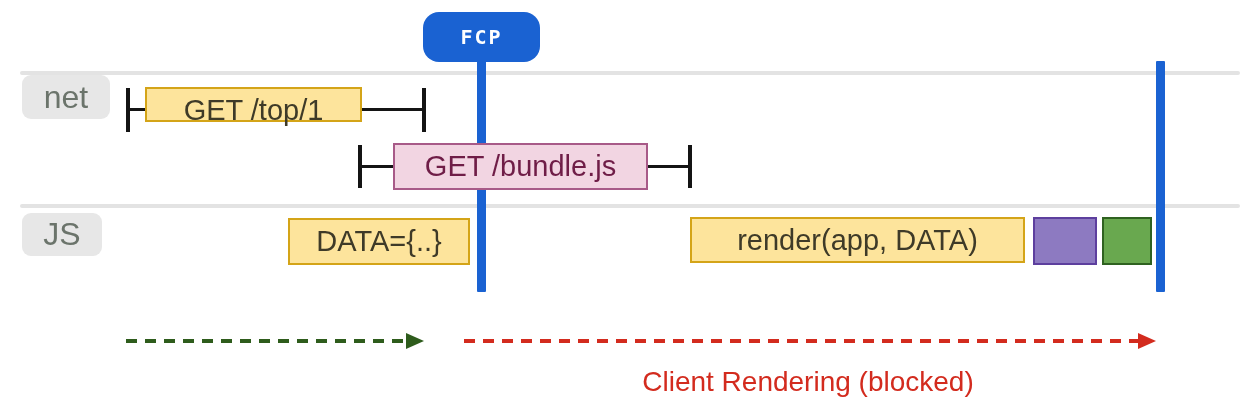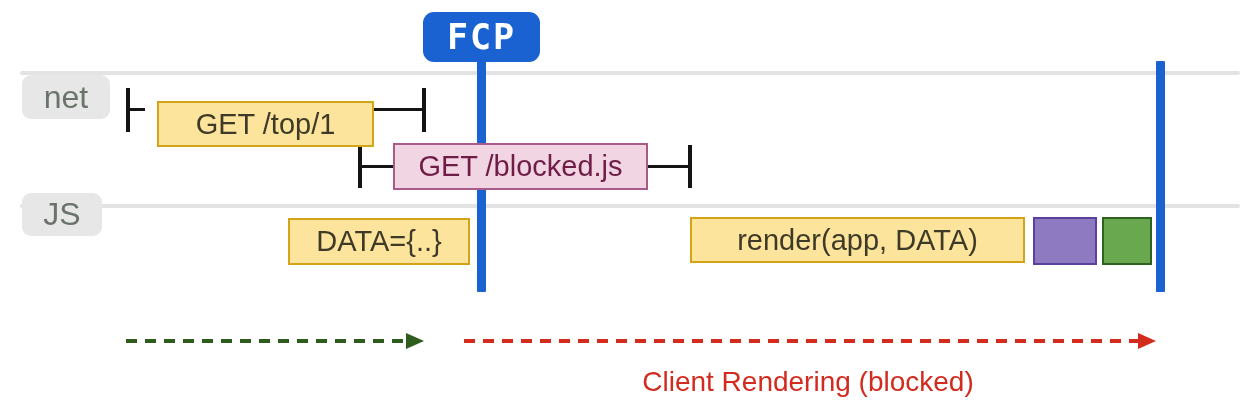--- a/index.html
+++ b/index.html
@@ -17,48 +17,48 @@
   }
   #net-line{top:71px;}
   #js-line{top:204px;}
   
   .lane-label{
     position:absolute;left:22px;background:#e7e7e7;color:#6b746b;
     border-radius:9px;text-align:center;font-size:32px;line-height:44px;
     z-index:1;
   }
   #net-label{top:75px;width:88px;height:44px;}
-  #js-label{top:193px;width:80px;height:43px;line-height:43px;}
+  #js-label{top:213px;width:80px;height:43px;line-height:43px;}
   
   .marker-badge{
     position:absolute;background:#1a62d2;color:#ffffff;
     font-family:"DejaVu Sans Mono", monospace;font-weight:bold;
-    font-size:35px;letter-spacing:2px;text-align:center;
-    border-radius:11px;z-index:4;
+    font-size:20px;letter-spacing:2px;text-align:center;
+    border-radius:16px;z-index:4;
   }
   #fcp-badge{left:423px;top:12px;width:117px;height:50px;line-height:50px;}
   #tti-badge{left:1102px;top:13px;width:115px;height:50px;line-height:50px;}
   .marker-line{
     position:absolute;width:9px;background:#1a62d2;z-index:1;border-radius:1px;
   }
   #fcp-line{left:477px;top:60px;height:232px;}
   #tti-line{left:1156px;top:61px;height:231px;}
   
   .tick{position:absolute;width:4px;background:#141414;z-index:2;}
   .conn{position:absolute;height:3px;background:#141414;z-index:2;}
   
   .bar{
     position:absolute;z-index:3;text-align:center;
     font-size:29px;box-sizing:border-box;
   }
   .bar.yellow{background:#fde49c;border:2px solid #d4a418;color:#3e3a28;}
   .bar.pink{background:#f2d5e2;border:2px solid #a85a88;color:#6f1d47;}
   .bar.purple{background:#8d7ac1;border:2px solid #5d3f9e;}
   .bar.green{background:#69a84f;border:2px solid #2f6220;}
-  #bar-get-top{left:157px;top:87px;width:217px;height:46px;line-height:42px;margin-top:14px;}
+  #bar-get-top{left:145px;top:87px;width:217px;height:35px;line-height:42px;}
   #bar-get-bundle{left:393px;top:143px;width:255px;height:47px;line-height:43px;}
   #bar-data{left:288px;top:218px;width:182px;height:47px;line-height:43px;}
   #bar-render{left:690px;top:217px;width:335px;height:46px;line-height:42px;}
   #bar-hydrate{left:1033px;top:217px;width:64px;height:48px;}
   #bar-interactive{left:1102px;top:217px;width:50px;height:48px;}
   
   .phase-arrow{position:absolute;z-index:1;}
   #server-arrow{left:118px;top:330px;}
   #client-arrow{left:456px;top:330px;}
   .phase-label{
@@ -87,21 +87,21 @@
   <div class="conn" style="left:130px;top:108px;width:15px;"></div>
   <div class="conn" style="left:362px;top:108px;width:60px;"></div>
   <div class="tick" style="left:422px;top:88px;height:44px;"></div>
 
   <div class="tick" style="left:358px;top:145px;height:43px;"></div>
   <div class="conn" style="left:362px;top:165px;width:31px;"></div>
   <div class="conn" style="left:648px;top:165px;width:40px;"></div>
   <div class="tick" style="left:688px;top:145px;height:43px;"></div>
 
   <div class="bar yellow" id="bar-get-top">GET /top/1</div>
-  <div class="bar pink" id="bar-get-bundle">GET /blocked.js</div>
+  <div class="bar pink" id="bar-get-bundle">GET /bundle.js</div>
   <div class="bar yellow" id="bar-render">render(app, DATA)</div>
   <div class="bar yellow" id="bar-data">DATA={..}</div>
   <div class="bar purple" id="bar-hydrate"></div>
   <div class="bar green" id="bar-interactive"></div>
 
   <svg class="phase-arrow" id="server-arrow" width="312" height="22" viewBox="0 0 312 22">
     <line x1="8" y1="11" x2="288" y2="11" stroke="#2e5c1c" stroke-width="4" stroke-dasharray="11 8"></line>
     <path d="M288,3 L306,11 L288,19 Z" fill="#2e5c1c"></path>
   </svg>
 

